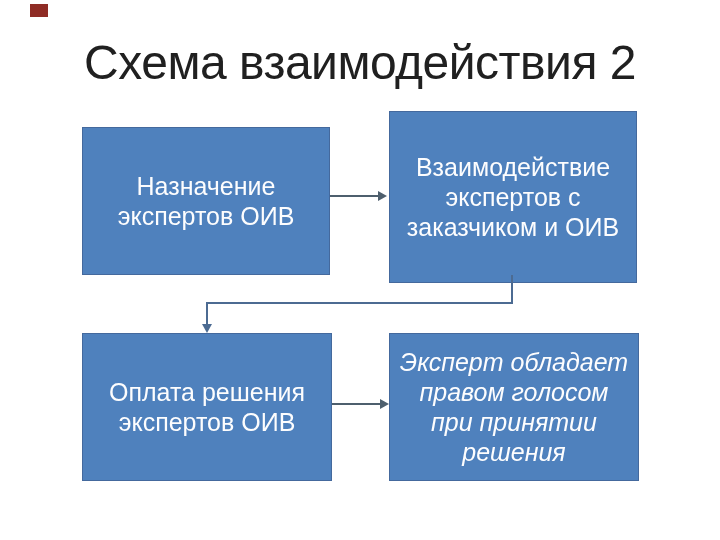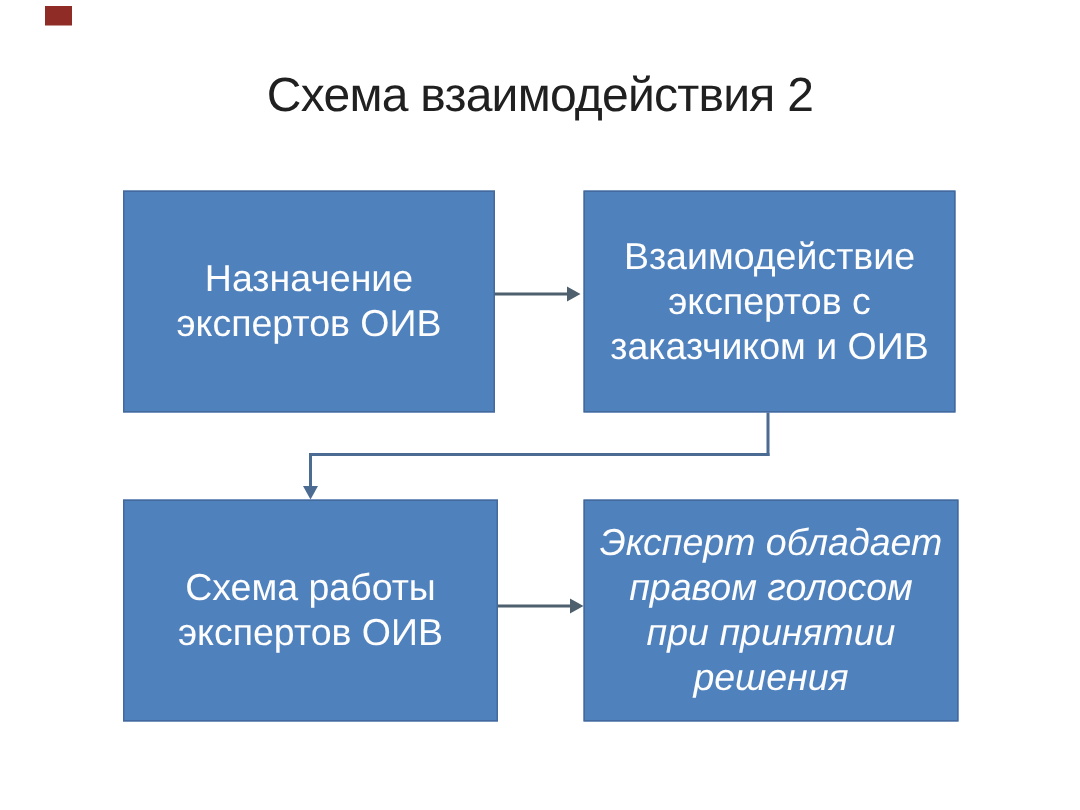--- a/index.html
+++ b/index.html
@@ -26,41 +26,41 @@
     width: 18px;
     height: 13px;
     background: #8f2c25;
   }
   .slide-title {
     position: absolute;
     left: 0;
     right: 0;
     top: 35px;
     text-align: center;
-    font-size: 32px;
+    font-size: 48px;
     line-height: 56px;
     letter-spacing: -0.5px;
     color: #202020;
   }
   .flow-box {
     position: absolute;
     background: #4f81bd;
     border: 1px solid #44699d;
     box-sizing: border-box;
     display: flex;
     align-items: center;
     justify-content: center;
     text-align: center;
     color: #fdfdfe;
     font-size: 25px;
     line-height: 30px;
     white-space: pre-line;
   }
   .box-1 { left: 82px;  top: 127px; width: 248px; height: 148px; }
-  .box-2 { left: 389px; top: 127px; width: 248px; height: 148px; }
+  .box-2 { left: 389px; top: 111px; width: 248px; height: 172px; }
   .box-3 { left: 82px;  top: 333px; width: 250px; height: 148px; }
   .box-4 { left: 389px; top: 333px; width: 250px; height: 148px; font-style: italic; }
 
   
   .hline {
     position: absolute;
     height: 2px;
     background: #4e5f6d;
   }
   .arrow-right {
@@ -109,21 +109,21 @@
 экспертов ОИВ</span>
   </div>
 
   <div class="flow-box box-2">
     <span>Взаимодействие
 экспертов с
 заказчиком и ОИВ</span>
   </div>
 
   <div class="flow-box box-3">
-    <span>Схема работы
+    <span>Оплата решения
 экспертов ОИВ</span>
   </div>
 
   <div class="flow-box box-4">
     <span>Эксперт обладает
 правом голосом
 при принятии
 решения</span>
   </div>
 

